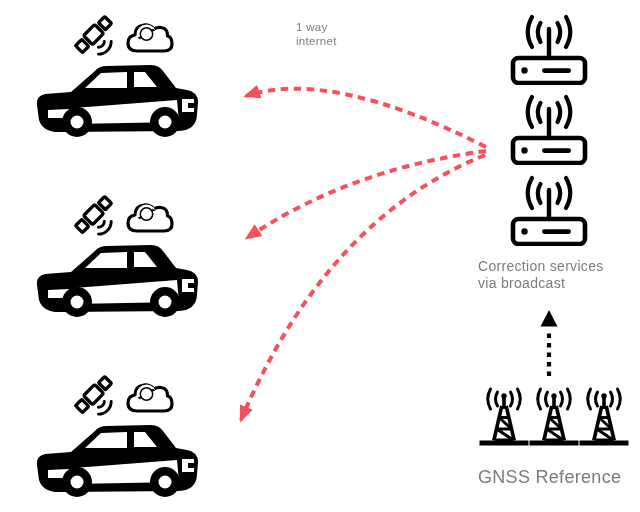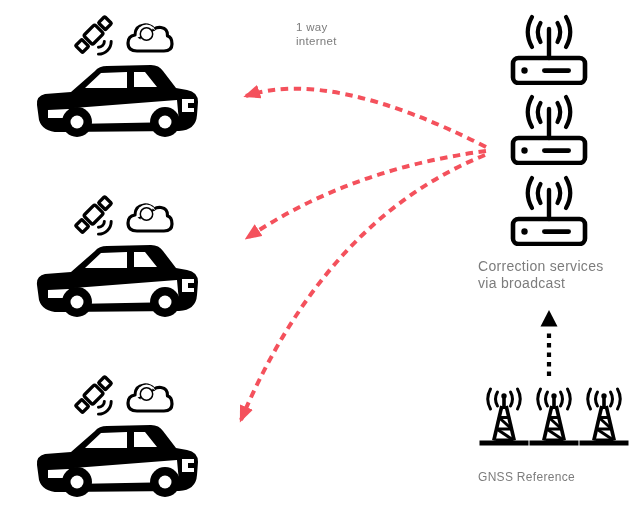--- a/index.html
+++ b/index.html
@@ -13,21 +13,21 @@
   .vg-cloud{position:absolute;left:92px;top:5px;width:50px;height:38px;}
   .vg-car{position:absolute;left:0;top:46px;width:168px;height:80px;}
   .router{position:absolute;left:509px;width:80px;height:72px;}
   .tower{position:absolute;top:385px;width:52px;height:62px;}
   .label{
     position:absolute;color:#7c7c7c;
     letter-spacing:0.3px;font-weight:400;
   }
   .label-broadcast{left:296px;top:20px;width:124px;font-size:11.5px;line-height:14px;}
   .label-correction{left:478px;top:258px;width:150px;font-size:14px;line-height:17px;}
-  .label-gnss{left:478px;top:467px;width:150px;font-size:12px;line-height:20px;}
+  .label-gnss{left:478px;top:467px;width:150px;font-size:18px;line-height:20px;}
   .defs{position:absolute;width:0;height:0;overflow:hidden;}
 </style>
 </head>
 <body>
 
 <div class="canvas">
 
   <svg class="defs" aria-hidden="true">
     <defs>
       <symbol id="sym-car" viewBox="0 0 168 80">

